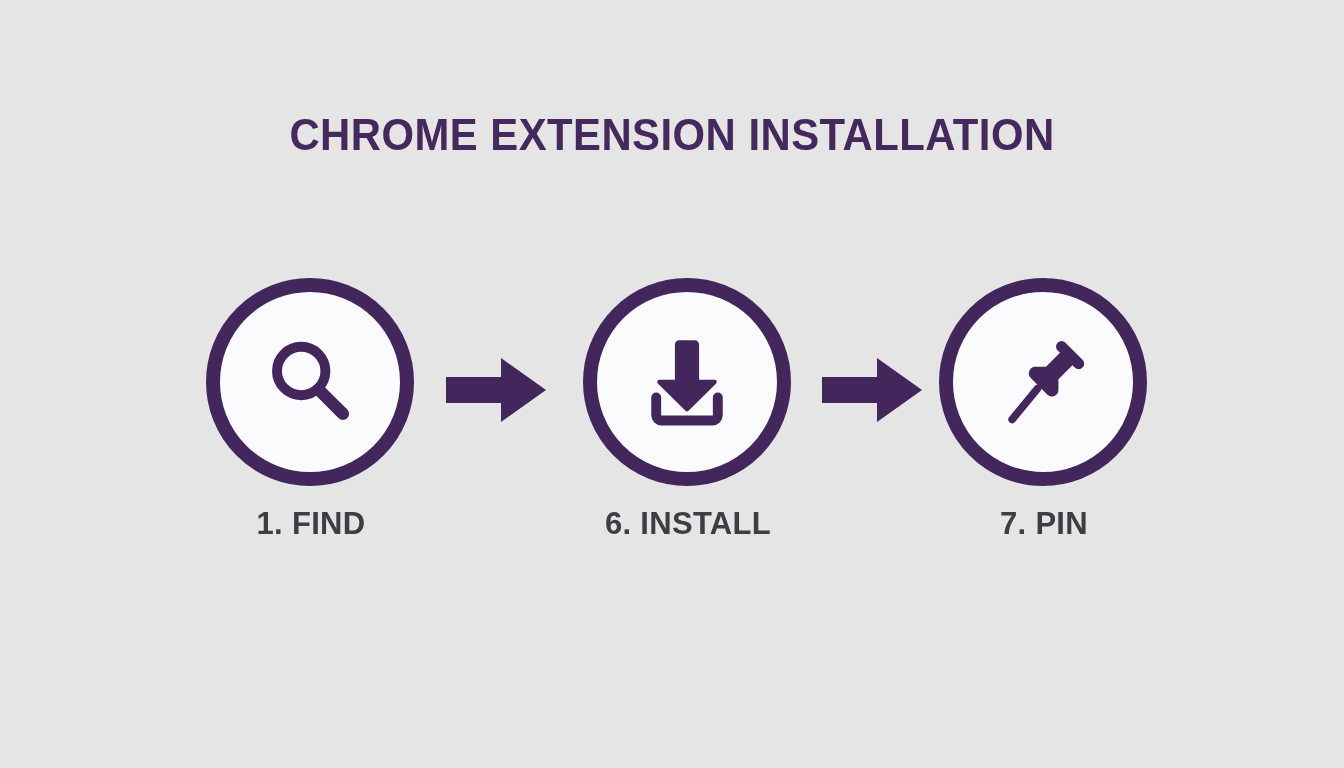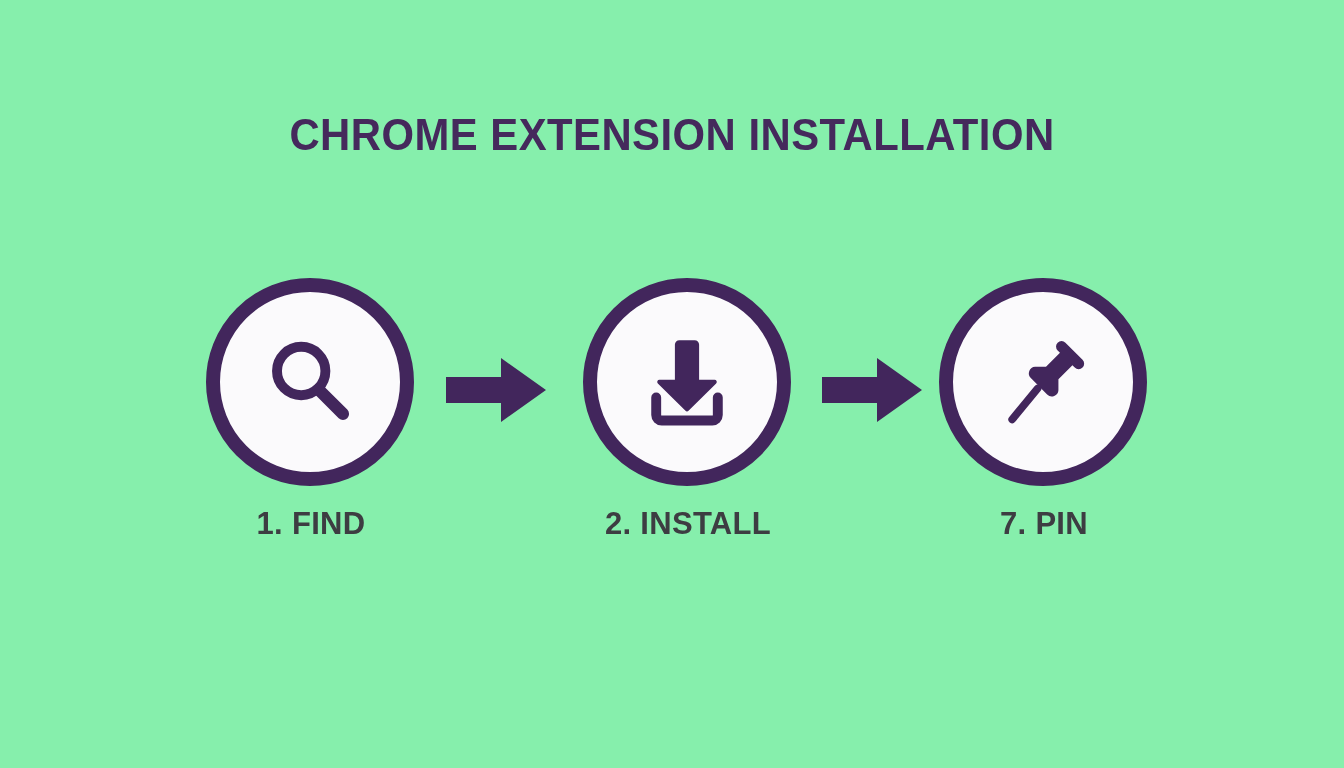--- a/index.html
+++ b/index.html
@@ -12,21 +12,21 @@
     height: 768px;
     background: #fbfafc;
     font-family: "Liberation Sans", sans-serif;
     overflow: hidden;
     position: relative;
   }
 
   #page {
     position: absolute;
     inset: 0;
-    background: #86efac;
+    background: #e5e5e5;
   }
 
   
   .title {
     position: absolute;
     top: 112px;
     left: 0;
     width: 1344px;
     text-align: center;
     font-family: "Liberation Sans", sans-serif;
@@ -126,21 +126,21 @@
 
     <div class="step step-2">
       <div class="circle">
         <svg class="glyph" viewBox="0 0 100 100">
           <path d="M43 12 h14 a4 4 0 0 1 4 4 v32 h14 a2 2 0 0 1 1.5 3.4
                    L51.6 76 a2.3 2.3 0 0 1 -3.2 0 L23.5 51.4
                    A2 2 0 0 1 25 48 h14 V16 a4 4 0 0 1 4 -4 z" fill="#42265c"></path>
           <path d="M22 64 v16 a5 5 0 0 0 5 5 h46 a5 5 0 0 0 5 -5 V64" fill="none" stroke="#42265c" stroke-width="9" stroke-linecap="round" stroke-linejoin="round"></path>
         </svg>
       </div>
-      <div class="step-label">2. INSTALL</div>
+      <div class="step-label">6. INSTALL</div>
     </div>
 
     <div class="step step-3">
       <div class="circle">
         <svg class="glyph" viewBox="0 0 100 100">
           <g transform="rotate(45 52 44)">
             <path d="M44 10 h22 a5 5 0 0 1 0 10 h-3 v18 l7 7
                      a6 6 0 0 1 -4.5 10 H44.5
                      A6 6 0 0 1 40 45 l7 -7 V20 h-3
                      a5 5 0 0 1 0 -10 z" fill="#42265c"></path>

